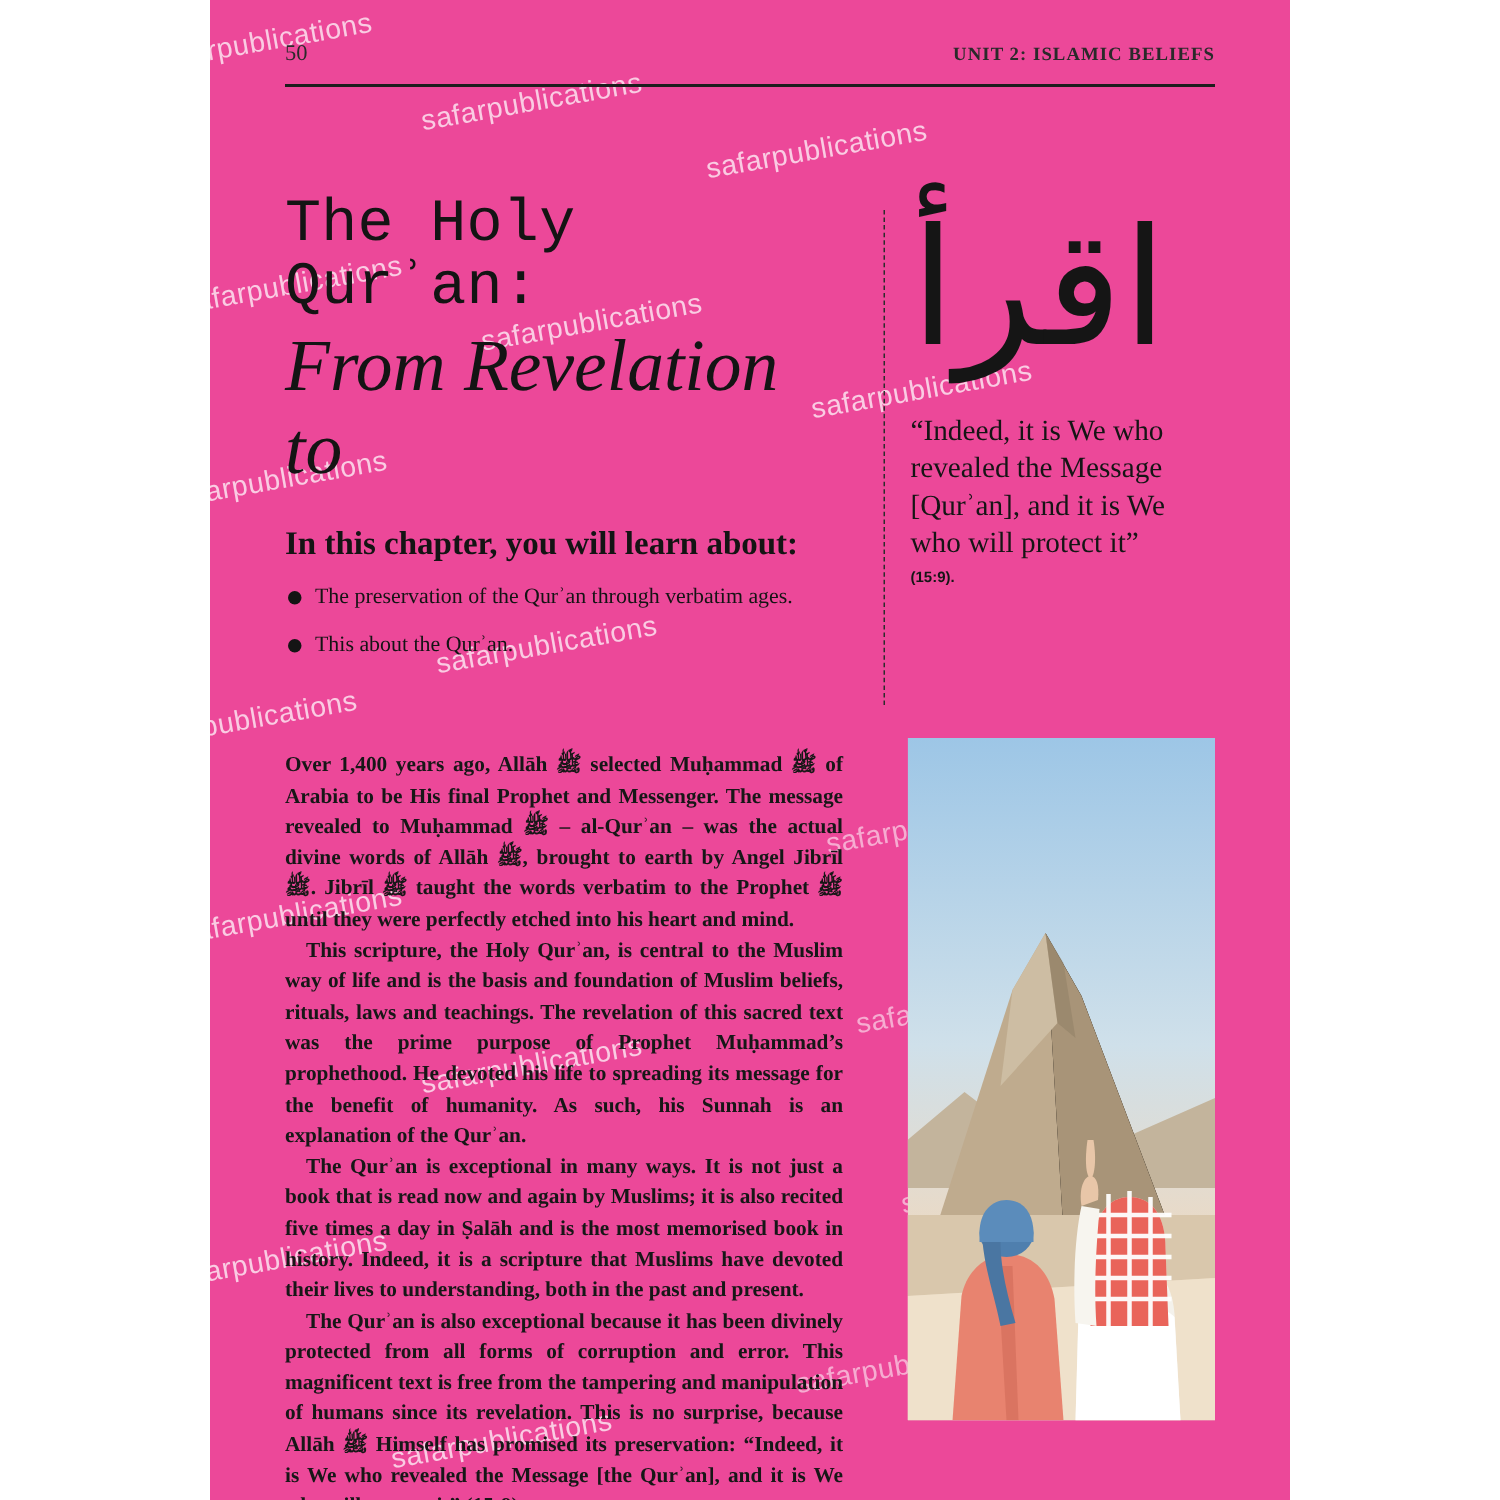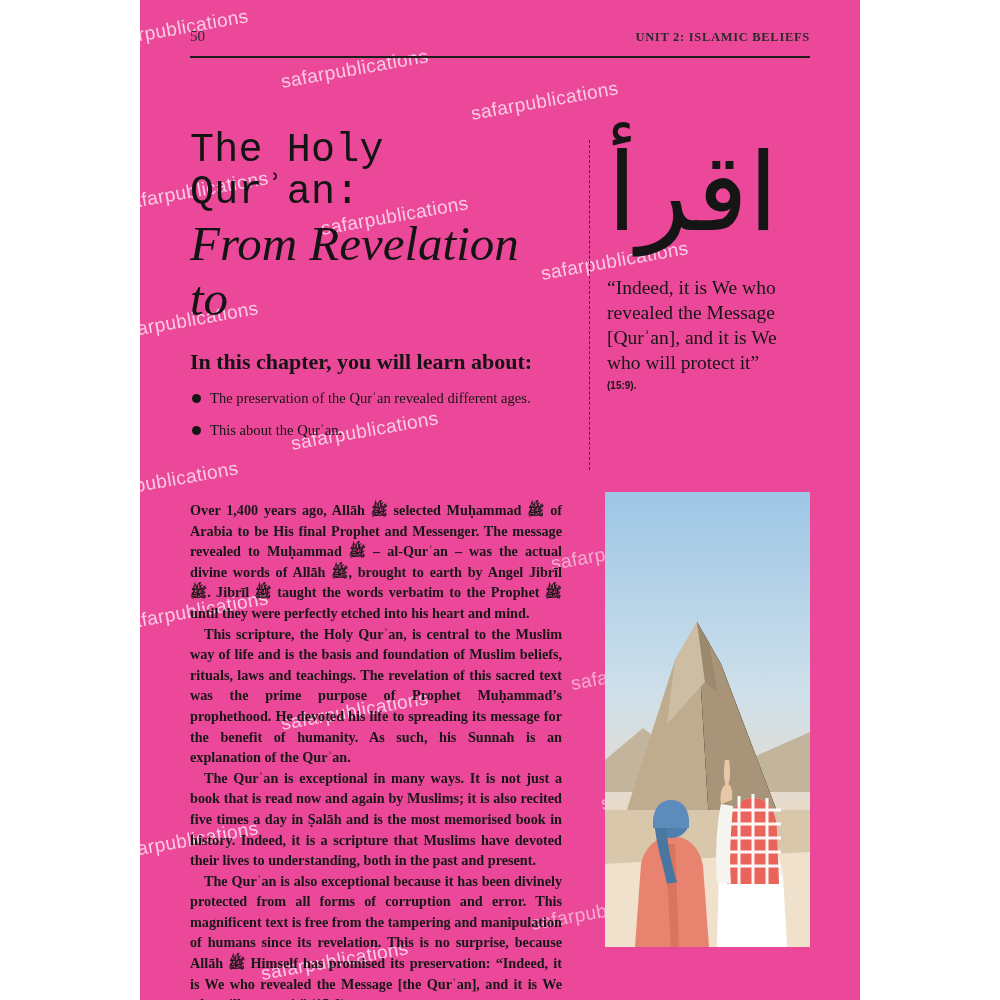--- a/index.html
+++ b/index.html
@@ -208,21 +208,21 @@
     <div class="unit-label">UNIT 2: ISLAMIC BELIEFS</div>
   </div>
   <div class="header-rule"></div>
 
   <div class="left-col">
     <div class="title-main">The Holy Qurʾan:</div>
     <div class="title-sub">From Revelation to</div>
 
     <div class="learn-head">In this chapter, you will learn about:</div>
     <ul class="bullets">
-      <li>The preservation of the Qurʾan revealed different ages.</li>
+      <li>The preservation of the Qurʾan through verbatim ages.</li>
       <li>This about the Qurʾan.</li>
     </ul>
   </div>
 
   <div class="body-text">
     <p>Over 1,400 years ago, Allāh ﷺ selected Muḥammad ﷺ of Arabia to be His final Prophet and Messenger. The message revealed to Muḥammad ﷺ – al-Qurʾan – was the actual divine words of Allāh ﷺ, brought to earth by Angel Jibrīl ﷺ. Jibrīl ﷺ taught the words verbatim to the Prophet ﷺ until they were perfectly etched into his heart and mind.</p>
     <p>This scripture, the Holy Qurʾan, is central to the Muslim way of life and is the basis and foundation of Muslim beliefs, rituals, laws and teachings. The revelation of this sacred text was the prime purpose of Prophet Muḥammad’s prophethood. He devoted his life to spreading its message for the benefit of humanity. As such, his Sunnah is an explanation of the Qurʾan.</p>
     <p>The Qurʾan is exceptional in many ways. It is not just a book that is read now and again by Muslims; it is also recited five times a day in Ṣalāh and is the most memorised book in history. Indeed, it is a scripture that Muslims have devoted their lives to understanding, both in the past and present.</p>
     <p>The Qurʾan is also exceptional because it has been divinely protected from all forms of corruption and error. This magnificent text is free from the tampering and manipulation of humans since its revelation. This is no surprise, because Allāh ﷺ Himself has promised its preservation: “Indeed, it is We who revealed the Message [the Qurʾan], and it is We who will protect it” (15:9).</p>
   </div>

